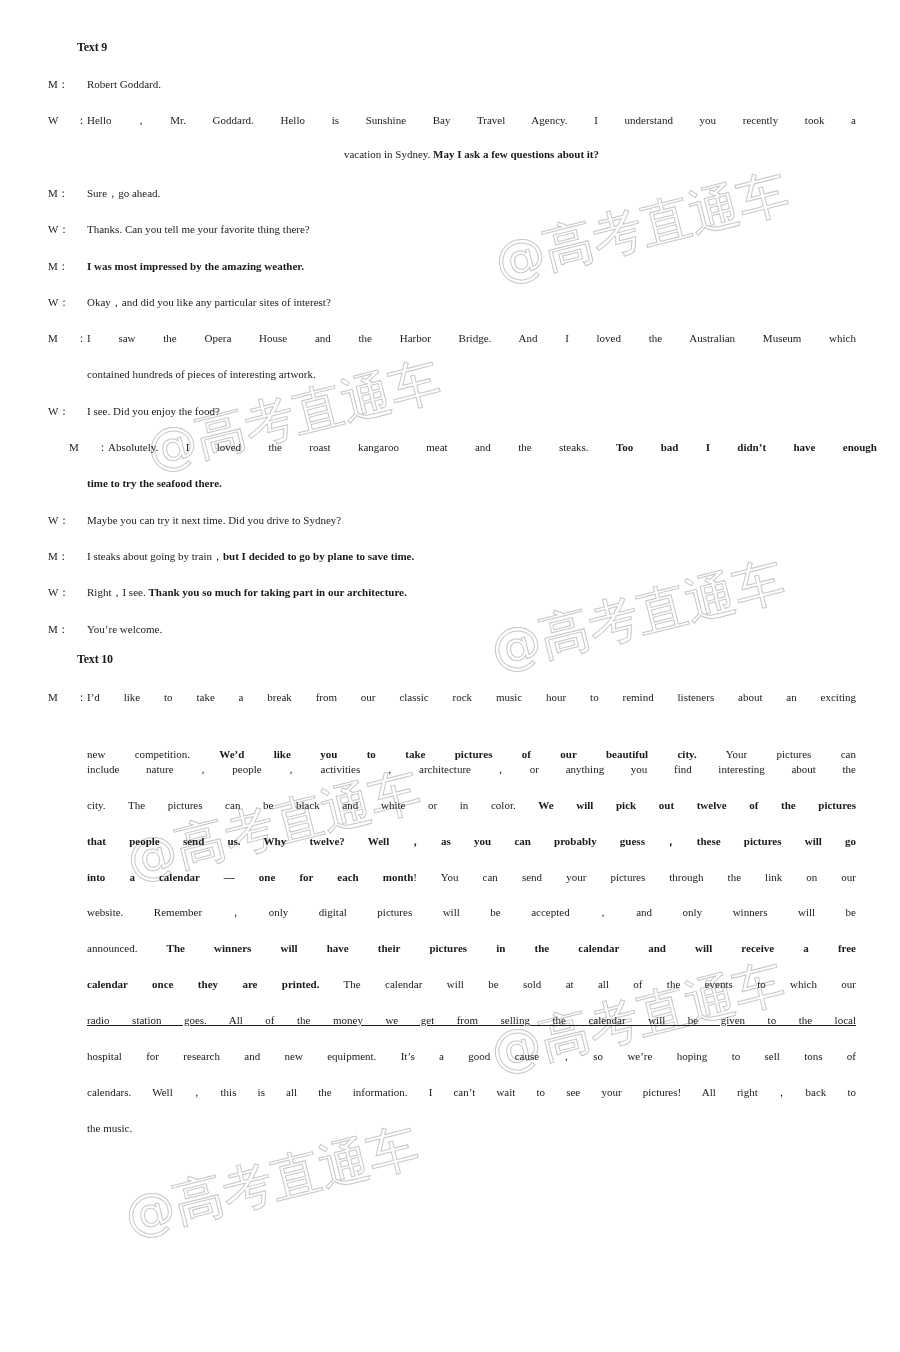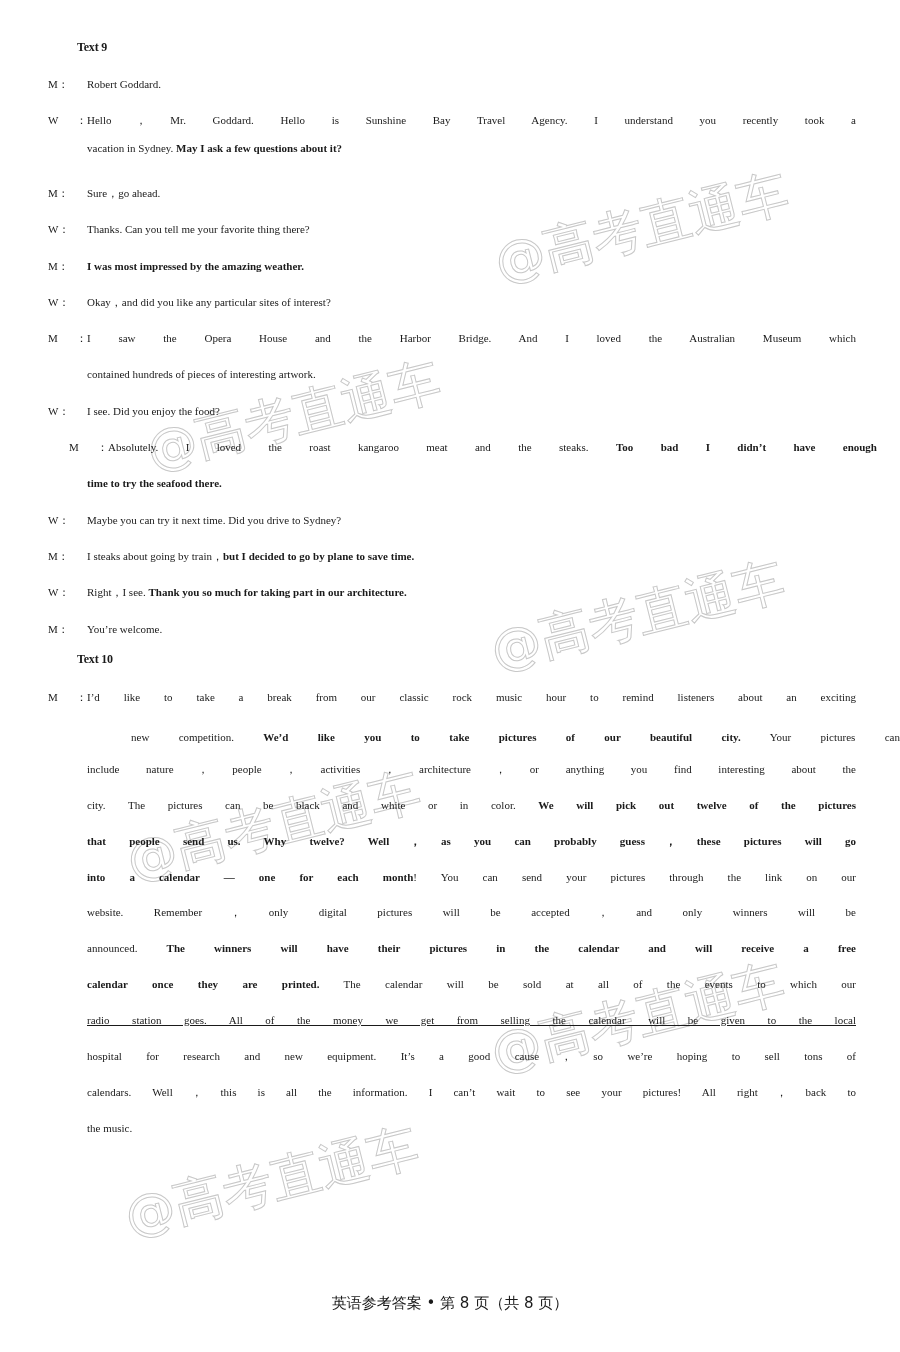--- a/index.html
+++ b/index.html
@@ -27,47 +27,46 @@
   <div class="wm" style="left:140px; top:420px;">@高考直通车</div>
   <div class="wm" style="left:484px; top:620px;">@高考直通车</div>
   <div class="wm" style="left:120px; top:830px;">@高考直通车</div>
   <div class="wm" style="left:484px; top:1022px;">@高考直通车</div>
   <div class="wm" style="left:118px; top:1186px;">@高考直通车</div>
 
   <div class="heading" style="top:40px;">Text 9</div>
   <div id="sec0">
       <div class="line" style="top: 74px;"><span class="spk">M：</span><span>Robert Goddard.</span></div>
       <div class="line just" style="top: 110.3px; white-space: normal;"><span class="spk">W：</span><span>Hello，Mr. Goddard.  Hello is Sunshine Bay Travel Agency.  I understand you recently took a</span></div>
-      <div class="line indent" style="top: 138px;"><span>vacation in Sydney.  </span><span class="b">May I ask a few questions about it?</span></div>
+      <div class="line indent" style="top: 144px; text-align: center;"><span>vacation in Sydney.  </span><span class="b">May I ask a few questions about it?</span></div>
       <div class="line" style="top: 182.9px;"><span class="spk">M：</span><span>Sure，go ahead.</span></div>
       <div class="line" style="top: 219.2px;"><span class="spk">W：</span><span>Thanks.  Can you tell me your favorite thing there?</span></div>
       <div class="line" style="top: 255.5px;"><span class="spk">M：</span><span class="b">I was most impressed by the amazing weather.</span></div>
       <div class="line" style="top: 291.8px;"><span class="spk">W：</span><span>Okay，and did you like any particular sites of interest?</span></div>
       <div class="line just" style="top: 328.1px; white-space: normal;"><span class="spk">M：</span><span>I saw the Opera House and the Harbor Bridge.  And I loved the Australian Museum which</span></div>
       <div class="line indent" style="top: 364.4px;"><span>contained hundreds of pieces of interesting artwork.</span></div>
       <div class="line" style="top: 400.7px;"><span class="spk">W：</span><span>I see.  Did you enjoy the food?</span></div>
       <div class="line just" style="top: 437px; white-space: normal; margin-left: 21px;"><span class="spk">M：</span><span>Absolutely.  I loved the roast kangaroo meat and the steaks.  </span><span class="b">Too bad I didn’t have enough</span></div>
       <div class="line indent" style="top: 473.3px;"><span class="b">time to try the seafood there.</span></div>
       <div class="line" style="top: 509.6px;"><span class="spk">W：</span><span>Maybe you can try it next time.  Did you drive to Sydney?</span></div>
       <div class="line" style="top: 545.9px;"><span class="spk">M：</span><span>I steaks about going by train，</span><span class="b">but I decided to go by plane to save time.</span></div>
       <div class="line" style="top: 582.2px;"><span class="spk">W：</span><span>Right，I see.  </span><span class="b">Thank you so much for taking part in our architecture.</span></div>
       <div class="line" style="top: 618.5px;"><span class="spk">M：</span><span>You’re welcome.</span></div>
     </div>
 
   <div class="heading" style="top:652px;">Text 10</div>
   <div id="sec1">
       <div class="line just" style="top: 687px; white-space: normal;"><span class="spk">M：</span><span>I’d like to take a break from our classic rock music hour to remind listeners about an exciting</span></div>
-      <div class="line indent just" style="top: 727px; white-space: normal; margin-left: 44px;"><span>new competition.  </span><span class="b">We’d like you to take pictures of our beautiful city.</span><span>  Your pictures can</span></div>
+      <div class="line indent just" style="top: 744px; white-space: normal;"><span>new competition.  </span><span class="b">We’d like you to take pictures of our beautiful city.</span><span>  Your pictures can</span></div>
       <div class="line indent just" style="top: 758.8px; white-space: normal;"><span>include nature，people，activities，architecture，or anything you find interesting about the</span></div>
       <div class="line indent just" style="top: 794.7px; white-space: normal;"><span>city.  The pictures can be black and white or in color.  </span><span class="b">We will pick out twelve of the pictures</span></div>
       <div class="line indent just" style="top: 830.6px; white-space: normal;"><span class="b">that people send us.  Why twelve? Well，as you can probably guess，these pictures will go</span></div>
       <div class="line indent just" style="top: 866.5px; white-space: normal;"><span class="b">into a calendar — one for each month</span><span>! You can send your pictures through the link on our</span></div>
       <div class="line indent just" style="top: 902.4px; white-space: normal;"><span>website.  Remember，only digital pictures will be accepted，and only winners will be</span></div>
       <div class="line indent just" style="top: 938.3px; white-space: normal;"><span>announced.  </span><span class="b">The winners will have their pictures in the calendar and will receive a free</span></div>
       <div class="line indent just" style="top: 974.2px; white-space: normal;"><span class="b">calendar once they are printed.</span><span>  The calendar will be sold at all of the events to which our</span></div>
       <div class="line indent just" style="top: 1010.1px; white-space: normal; text-decoration: underline;"><span>radio station goes.  All of the money we get from selling the calendar will be given to the local</span></div>
       <div class="line indent just" style="top: 1046px; white-space: normal;"><span>hospital for research and new equipment.  It’s a good cause，so we’re hoping to sell tons of</span></div>
       <div class="line indent just" style="top: 1081.9px; white-space: normal;"><span>calendars.  Well，this is all the information.  I can’t wait to see your pictures! All right，back to</span></div>
       <div class="line indent" style="top: 1117.8px;"><span>the music.</span></div>
     </div>
 
-  <div class="footer">英语参考答案 • 第 8 页（共 8 页）</div>
 </div>
 
 </body></html>

